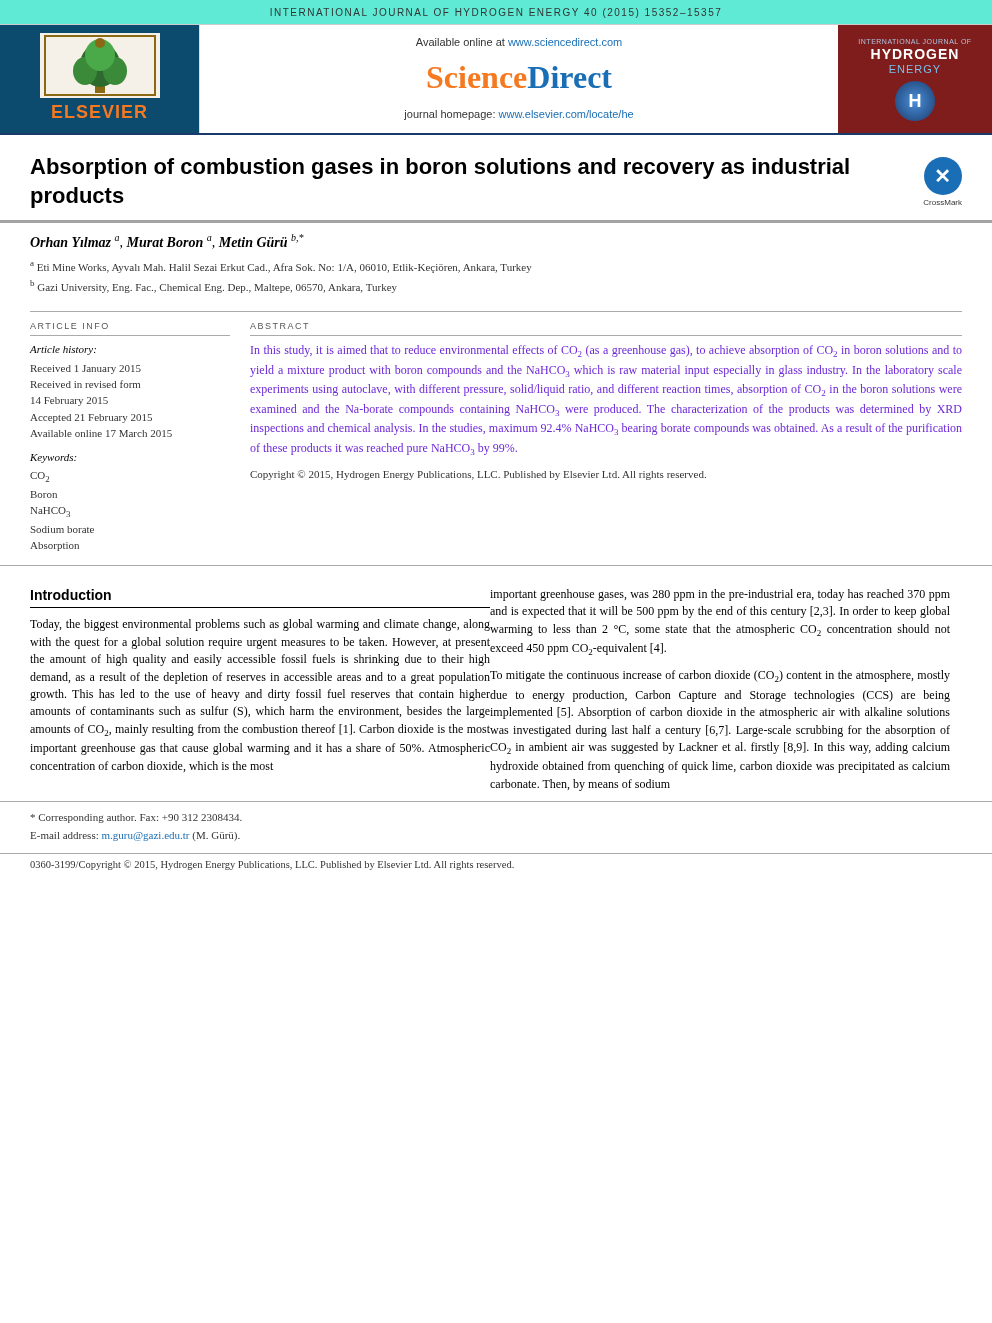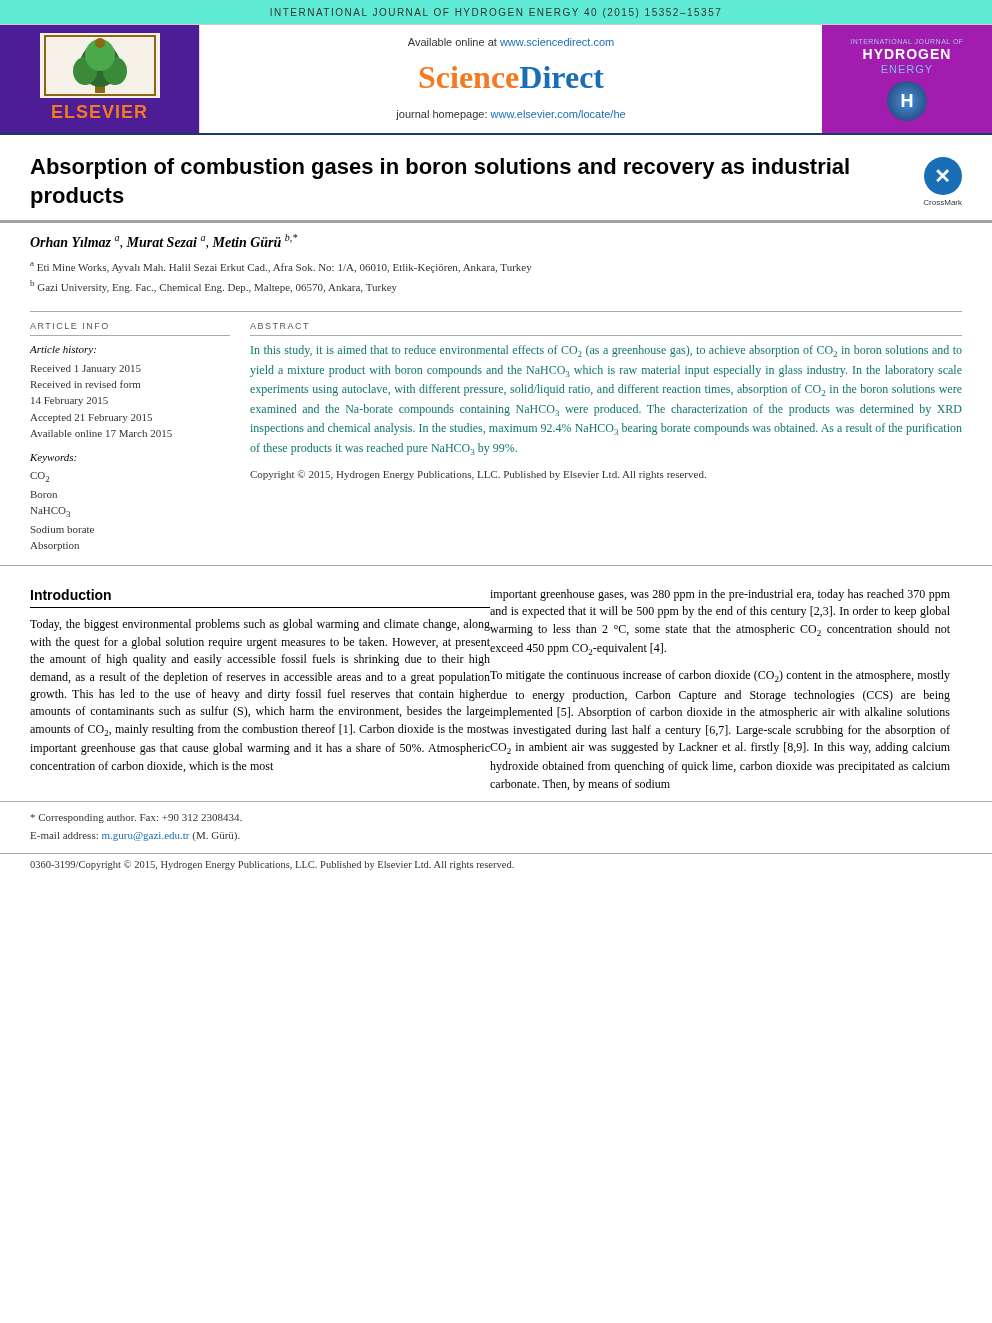--- a/index.html
+++ b/index.html
@@ -23,21 +23,21 @@
       border-bottom: 1px solid #ccc;
     }
     .header-row {
       display: flex;
       align-items: stretch;
       border-bottom: 2px solid #1a3a6b;
       min-height: 110px;
     }
     .header-left {
       width: 200px;
-      background: #4c1d95;
+      background: #0c4a6e;
       display: flex;
       flex-direction: column;
       align-items: center;
       justify-content: center;
       padding: 8px;
       border-right: 1px solid #ddd;
     }
     .elsevier-logo {
       display: flex;
       flex-direction: column;
@@ -74,22 +74,22 @@
       margin-bottom: 8px;
     }
     .sciencedirect-logo span { color: #1a6eb5; }
     .journal-homepage {
       font-size: 11px;
       color: #333;
       font-family: Arial, sans-serif;
     }
     .journal-homepage a { color: #1a6eb5; text-decoration: none; }
     .header-right {
-      width: 170px;
-      background: #a21caf;
+      width: 154px;
+      background: #7f1d1d;
       display: flex;
       flex-direction: column;
       align-items: center;
       justify-content: center;
       padding: 8px;
       color: #fff;
       font-family: Arial, sans-serif;
     }
     .hydrogen-logo {
       display: flex;
@@ -235,21 +235,21 @@
       font-size: 9px;
       letter-spacing: 1.5px;
       text-transform: uppercase;
       color: #555;
       margin-bottom: 6px;
       border-bottom: 1px solid #aaa;
       padding-bottom: 3px;
     }
     .abstract-text {
       font-size: 12px;
-      color: #0f766e;
+      color: #6d28d9;
       text-align: justify;
       line-height: 1.45;
     }
     .abstract-text sub { font-size: 9px; }
     .copyright-line {
       font-size: 11px;
       color: #333;
       margin-top: 8px;
     }
     .main-content {
@@ -356,21 +356,21 @@
 <div class="paper-title-section">
   <div class="paper-title">Absorption of combustion gases in boron solutions and recovery as industrial products</div>
   <div class="crossmark">
     <div class="crossmark-circle">✕</div>
     <div class="crossmark-label">CrossMark</div>
   </div>
 </div>
 
 <div class="authors-section">
   <div class="authors-line">
-    <em><span style="font-weight:bold;">Orhan Yılmaz</span> <sup>a</sup>, <span style="font-weight:bold;">Murat Sezai</span> <sup>a</sup>, <span style="font-weight:bold;">Metin Gürü</span> <sup>b,*</sup></em>
+    <em><span style="font-weight:bold;">Orhan Yılmaz</span> <sup>a</sup>, <span style="font-weight:bold;">Murat Boron</span> <sup>a</sup>, <span style="font-weight:bold;">Metin Gürü</span> <sup>b,*</sup></em>
   </div>
   <div class="affiliation">
     <sup>a</sup> Eti Mine Works, Ayvalı Mah. Halil Sezai Erkut Cad., Afra Sok. No: 1/A, 06010, Etlik-Keçiören, Ankara, Turkey
   </div>
   <div class="affiliation">
     <sup>b</sup> Gazi University, Eng. Fac., Chemical Eng. Dep., Maltepe, 06570, Ankara, Turkey
   </div>
 </div>
 
 <hr class="divider-line">

